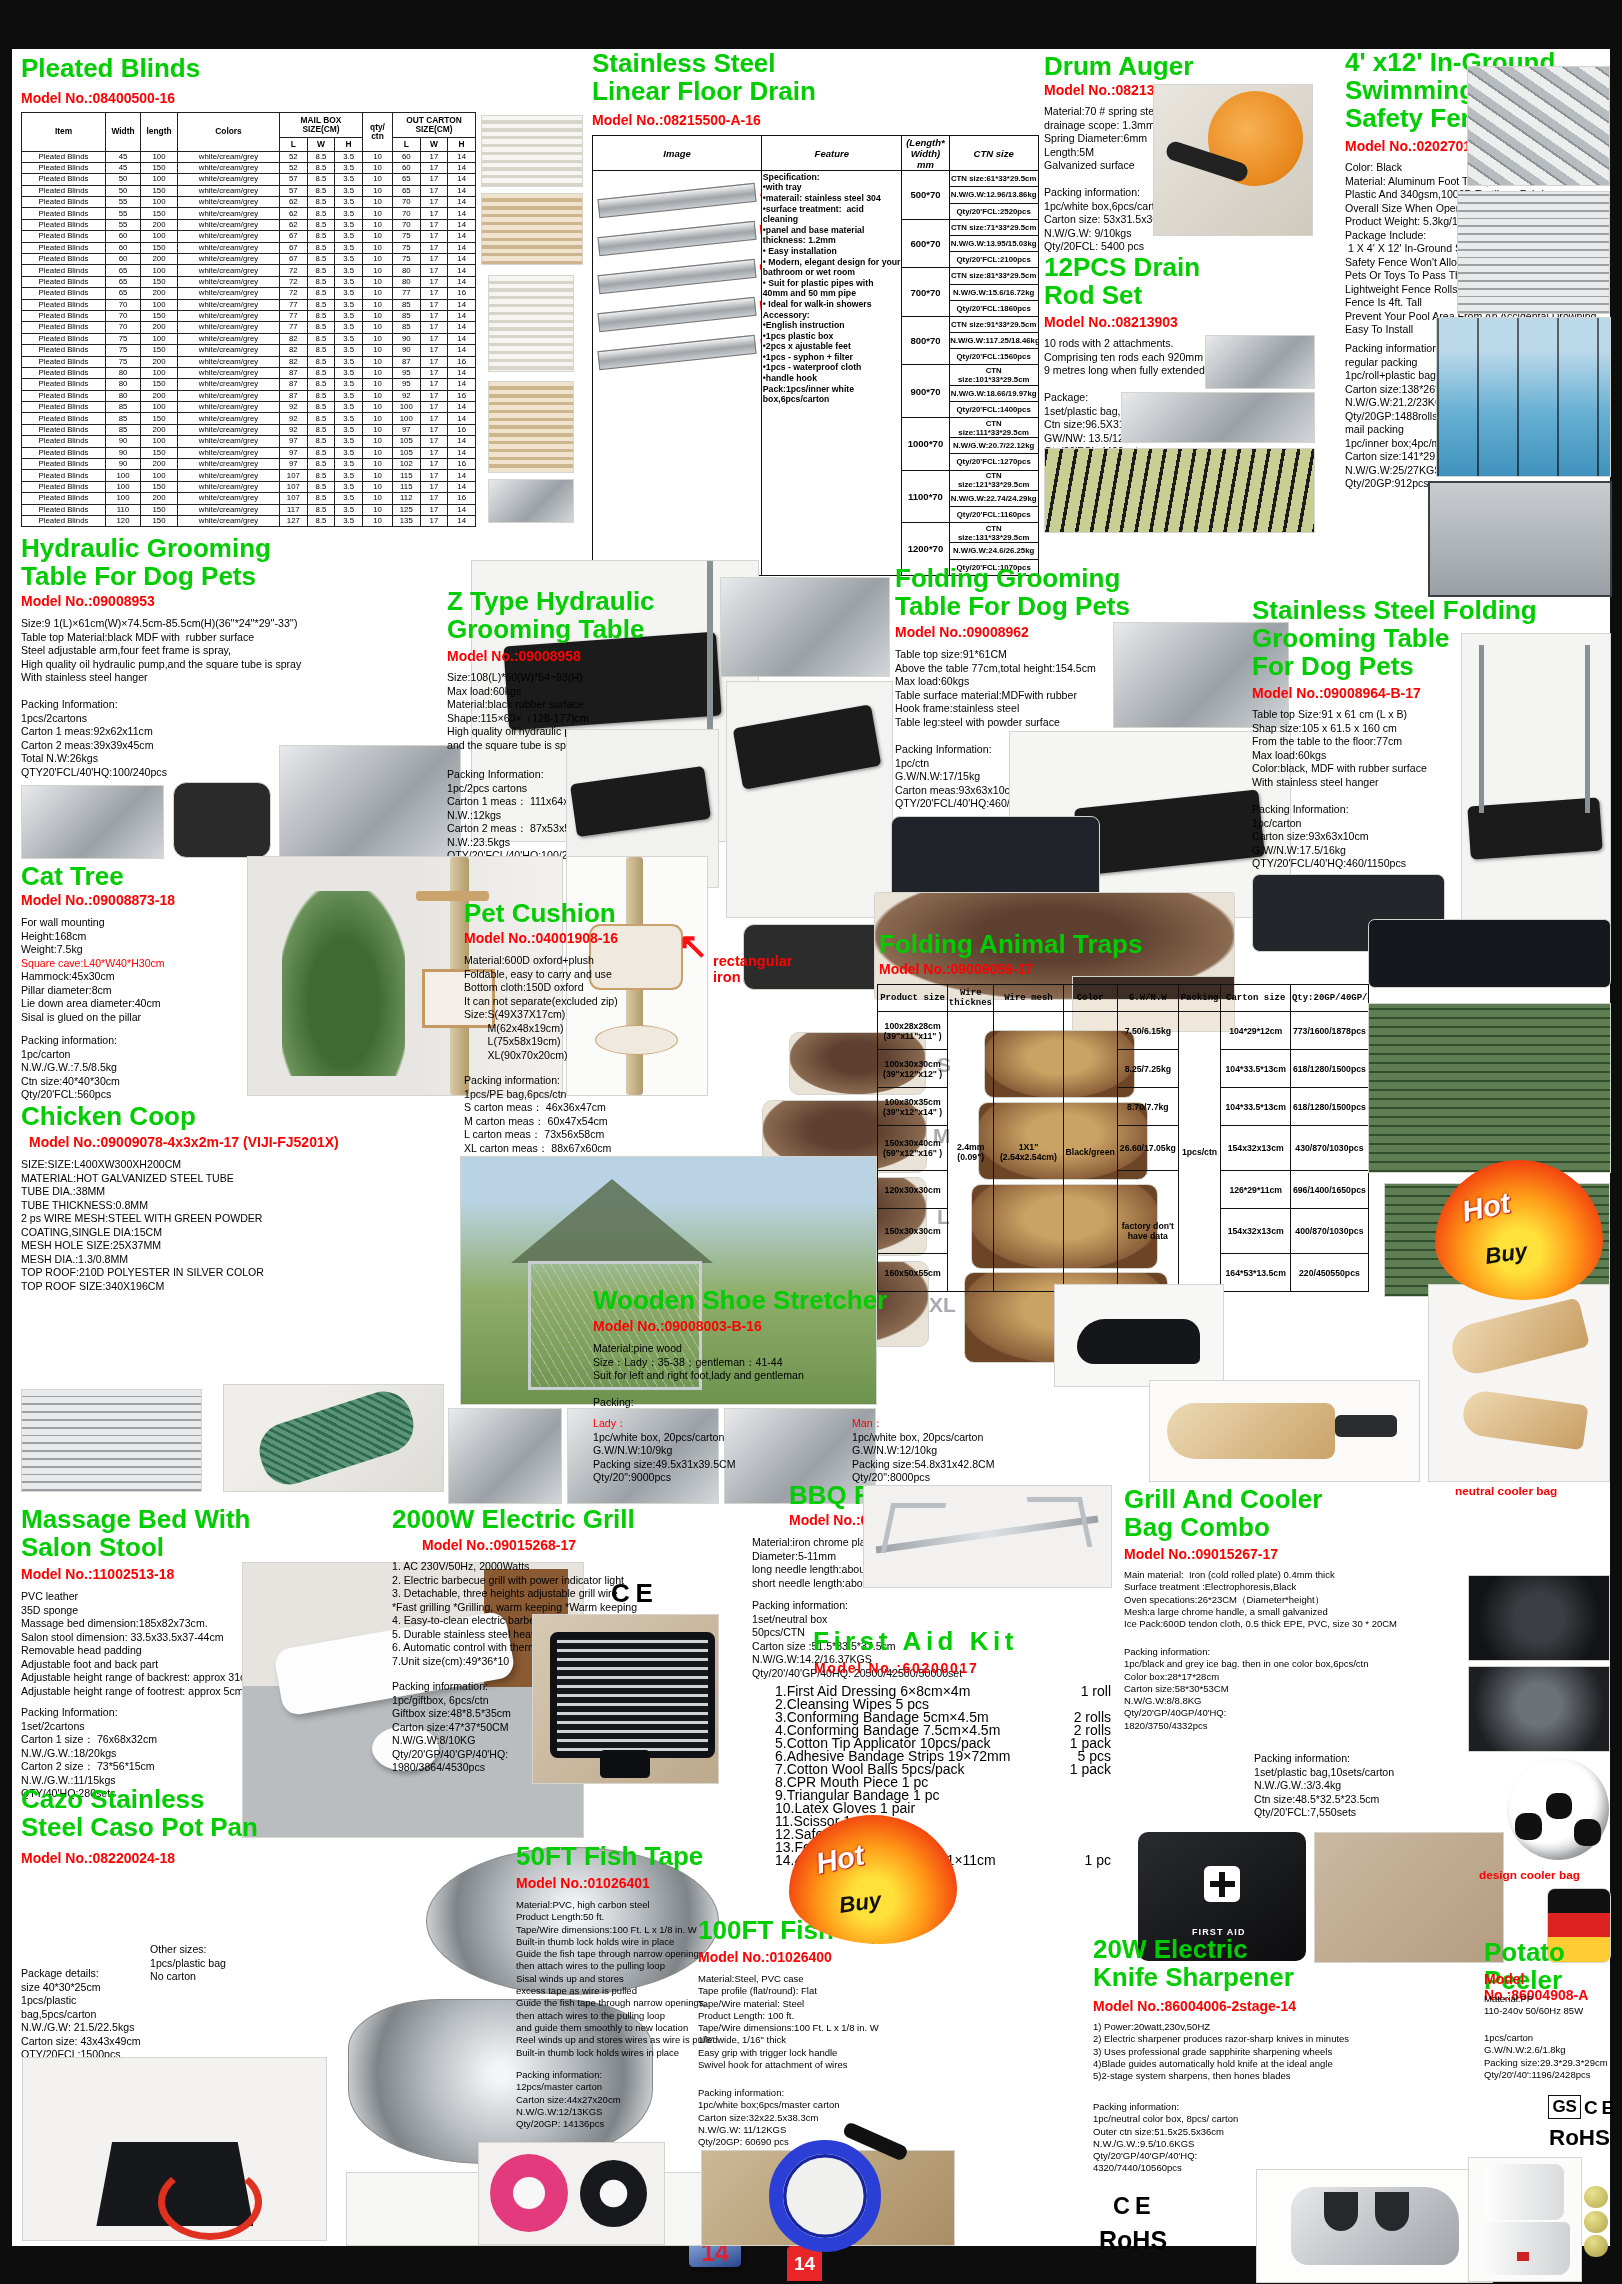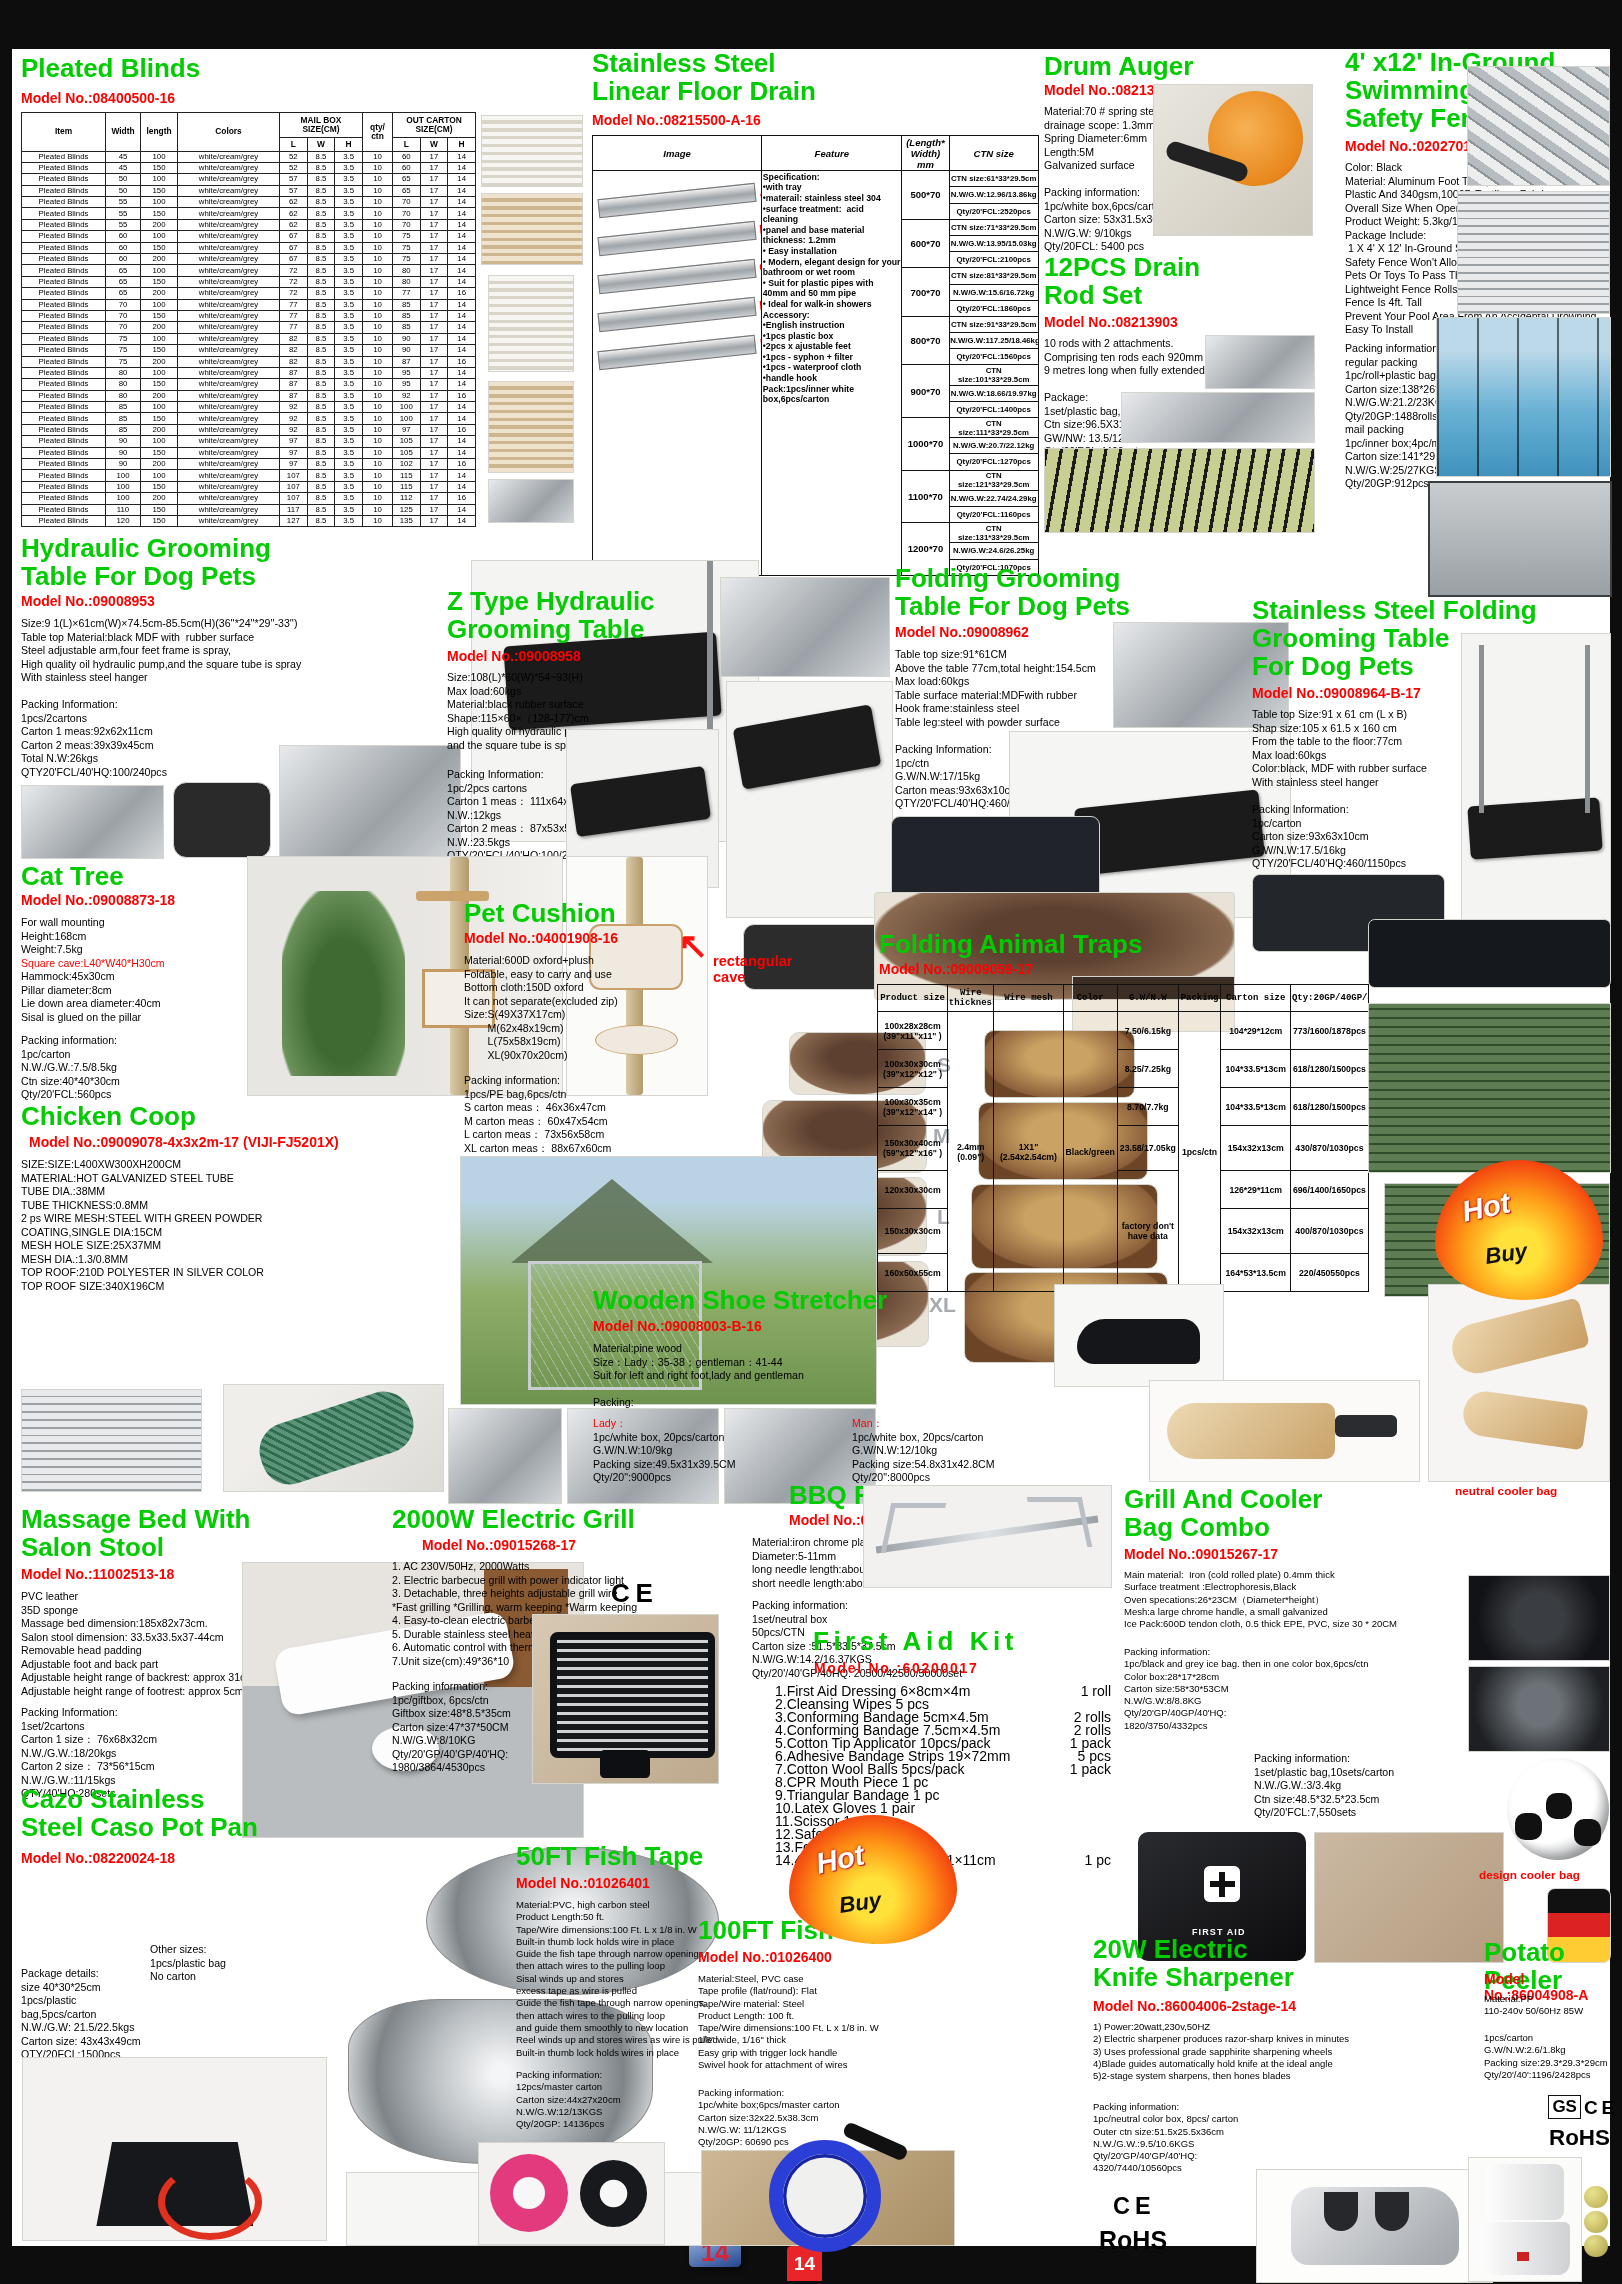--- a/index.html
+++ b/index.html
@@ -854,21 +854,21 @@
     <div class="abs" style="left:168px;top:34px;width:73px;height:10px;background:#caa46c;border-radius:3.4px"></div>
     <div class="abs" style="left:174px;top:112px;width:67px;height:53px;background:#f3efe8;border:3.4px solid #c59a62"></div>
   </div>
   <div class="ph" style="left:566px;top:856px;width:140px;height:238px;background:#fbfbfa;">
     <div class="pole" style="left:59px;top:0;width:17px;height:238px"></div>
     <div class="disc" style="left:22.4px;top:67px;width:90px;height:62px;background:#efe9df;border:2.2px solid #c9a06a;border-radius:11.2px"></div>
     <div class="disc" style="left:28px;top:168px;width:81px;height:28px;background:#efe9df;border:1.7px solid #c9a06a"></div>
   </div>
   <div class="arrow-red" style="left:678px;top:925px">↖</div>
   <div class="rednote" style="left: 713px; top: 953px; font-size: 14.6px; white-space: pre-line;">rectangular
-cave</div>
+iron</div>
 
   <div class="abs t1" style="left: 464px; top: 899px; white-space: pre-line;">Pet Cushion</div>
   <div class="abs model" style="left: 464px; top: 930px; white-space: pre-line;">Model No.:04001908-16</div>
   <div class="abs lines" style="left:464px;top:954px;width:235px">
       <div>Material:600D oxford+plush</div>
       <div>Foldable, easy to carry and use</div>
       <div>Bottom cloth:150D oxford</div>
       <div>It can not separate(excluded zip)</div>
       <div>Size:S(49X37X17cm)</div>
       <div>        M(62x48x19cm)</div>
@@ -938,21 +938,21 @@
         <tr style="height: 38px;">
           <td>100x30x35cm
 (39"x12"x14" )</td>
           <td>8.70/7.7kg</td>
           <td>104*33.5*13cm</td>
           <td>618/1280/1500pcs</td>
         </tr>
         <tr style="height: 45px;">
           <td>150x30x40cm
 (59"x12"x16" )</td>
-          <td>23.58/17.05kg</td>
+          <td>26.60/17.05kg</td>
           <td>154x32x13cm</td>
           <td>430/870/1030pcs</td>
         </tr>
         <tr style="height: 38px;">
           <td>120x30x30cm</td>
           <td rowspan="3">factory don't
 have data</td>
           <td>126*29*11cm</td>
           <td>696/1400/1650pcs</td>
         </tr>

